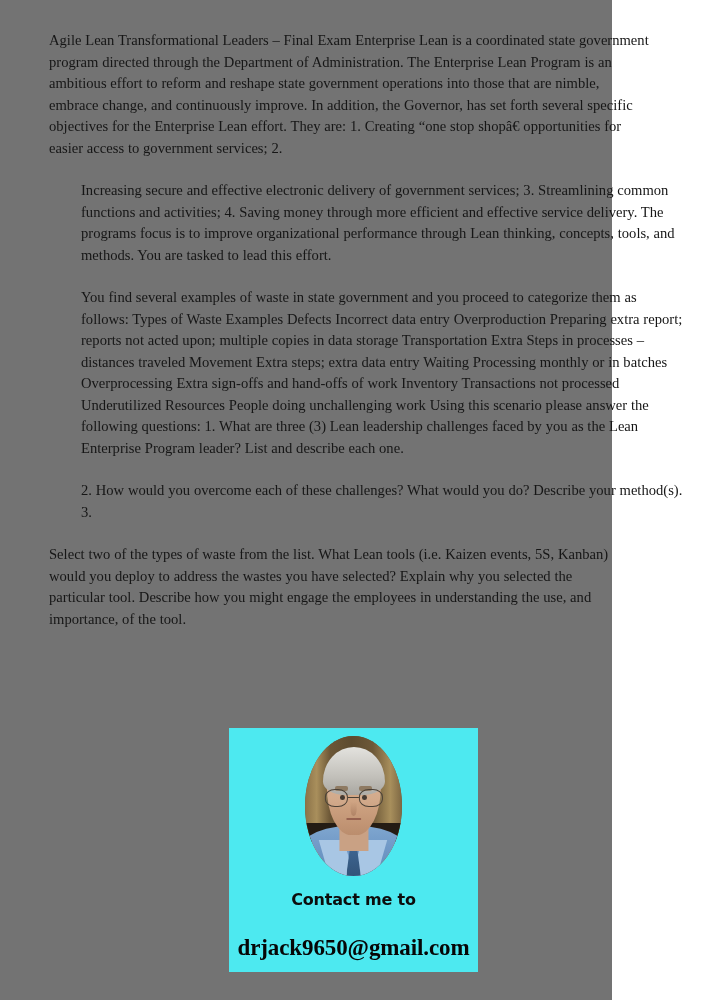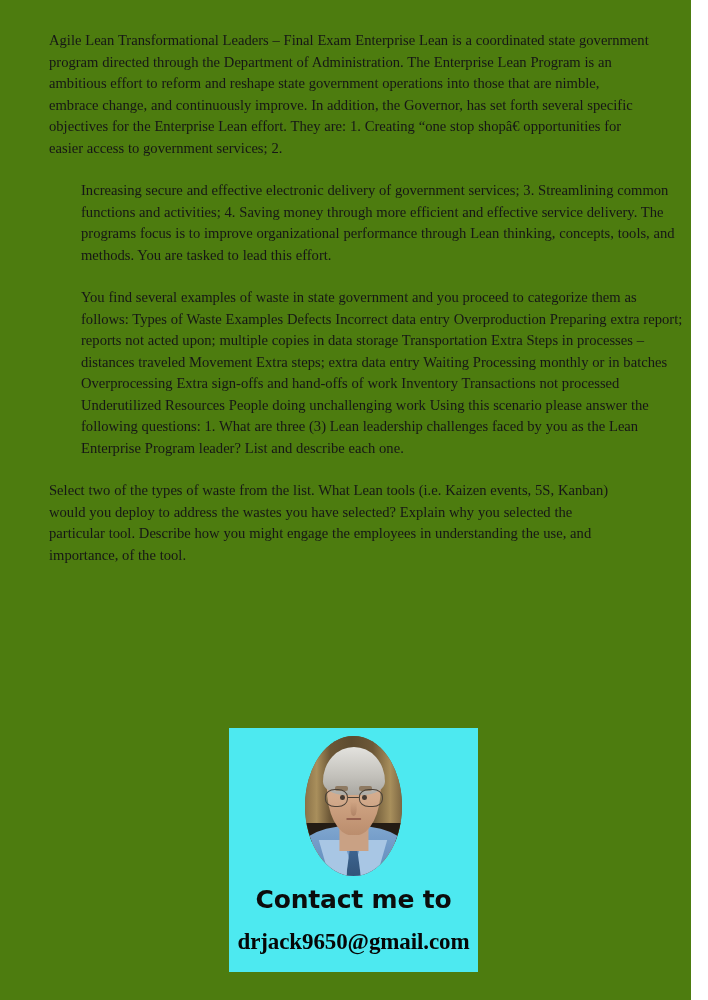--- a/index.html
+++ b/index.html
@@ -12,23 +12,23 @@
     height: 1000px;
     background: #ffffff;
     font-family: "Liberation Serif", "DejaVu Serif", serif;
     color: #1a1a1a;
     overflow: hidden;
     position: relative;
   }
 
   #page {
     position: relative;
-    width: 691px;
+    width: 612px;
     height: 1000px;
-    background: #4d7c0f;
+    background: #737373;
     text-decoration: underline;
   }
 
   #document-body {
     position: absolute;
     left: 49px;
     top: 30px;
     width: 600px;
   }
 
@@ -224,49 +224,50 @@
     width: 16%;
     height: 1.8%;
     transform: translateX(-50%);
     background: #96614f;
     border-radius: 2px;
   }
 
   .card-line {
     font-family: "DejaVu Sans", "Liberation Sans", sans-serif;
     font-weight: bold;
-    font-size: 25px;
+    font-size: 16px;
     line-height: 29px;
     color: #0c0c0c;
     text-align: center;
     letter-spacing: -0.2px;
     width: 100%;
   }
   #card-line-1 { margin-top: 9px; }
   #card-email {
     font-family: "Liberation Serif", "DejaVu Serif", serif;
     font-weight: bold;
     font-size: 23px;
     line-height: 28px;
     color: #060606;
     text-align: center;
     width: 100%;
-    margin-top: 14px;
+    margin-top: 20px;
     letter-spacing: -0.1px;
   }
 </style>
 </head>
 <body>
 
 <div id="page">
 
   <div id="document-body">
     <p class="para wide">Agile Lean Transformational Leaders – Final Exam Enterprise Lean is a coordinated state government program directed through the Department of Administration. The Enterprise Lean Program is an ambitious effort to reform and reshape state government operations into those that are nimble, embrace change, and continuously improve. In addition, the Governor, has set forth several specific objectives for the Enterprise Lean effort. They are: 1. Creating “one stop shopâ€ opportunities for easier access to government services; 2.</p>
     <p class="para extrawide">Increasing secure and effective electronic delivery of government services; 3. Streamlining common functions and activities; 4. Saving money through more efficient and effective service delivery. The programs focus is to improve organizational performance through Lean thinking, concepts, tools, and methods. You are tasked to lead this effort.</p>
     <p class="para extrawide">You find several examples of waste in state government and you proceed to categorize them as follows: Types of Waste Examples Defects Incorrect data entry Overproduction Preparing extra report; reports not acted upon; multiple copies in data storage Transportation Extra Steps in processes – distances traveled Movement Extra steps; extra data entry Waiting Processing monthly or in batches Overprocessing Extra sign-offs and hand-offs of work Inventory Transactions not processed Underutilized Resources People doing unchallenging work Using this scenario please answer the following questions: 1. What are three (3) Lean leadership challenges faced by you as the Lean Enterprise Program leader? List and describe each one.</p>
+    <p class="para extrawide">2. How would you overcome each of these challenges? What would you do? Describe your method(s). 3.</p>
     <p class="para narrow">Select two of the types of waste from the list. What Lean tools (i.e. Kaizen events, 5S, Kanban) would you deploy to address the wastes you have selected? Explain why you selected the particular tool. Describe how you might engage the employees in understanding the use, and importance, of the tool.</p>
   </div>
 
   <div id="contact-card" style="background: rgb(77, 233, 240);">
 
     <div id="portrait">
       <div class="ph-wall"></div>
       <div class="ph-chairback"></div>
       <div class="ph-shoulders"></div>
       <div class="ph-collar-l"></div>

